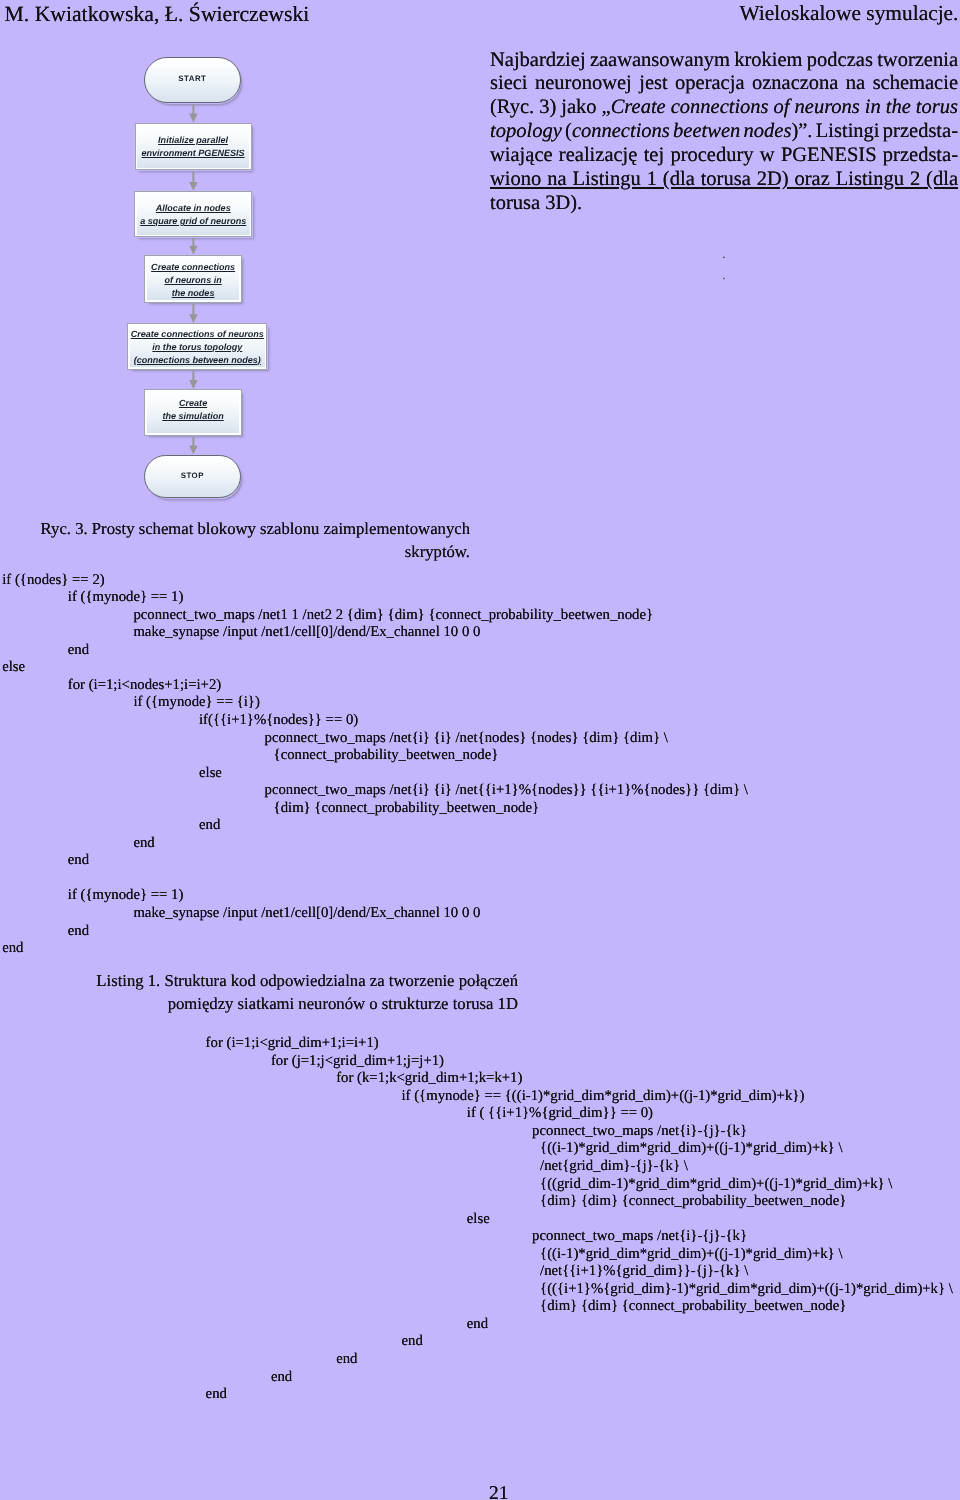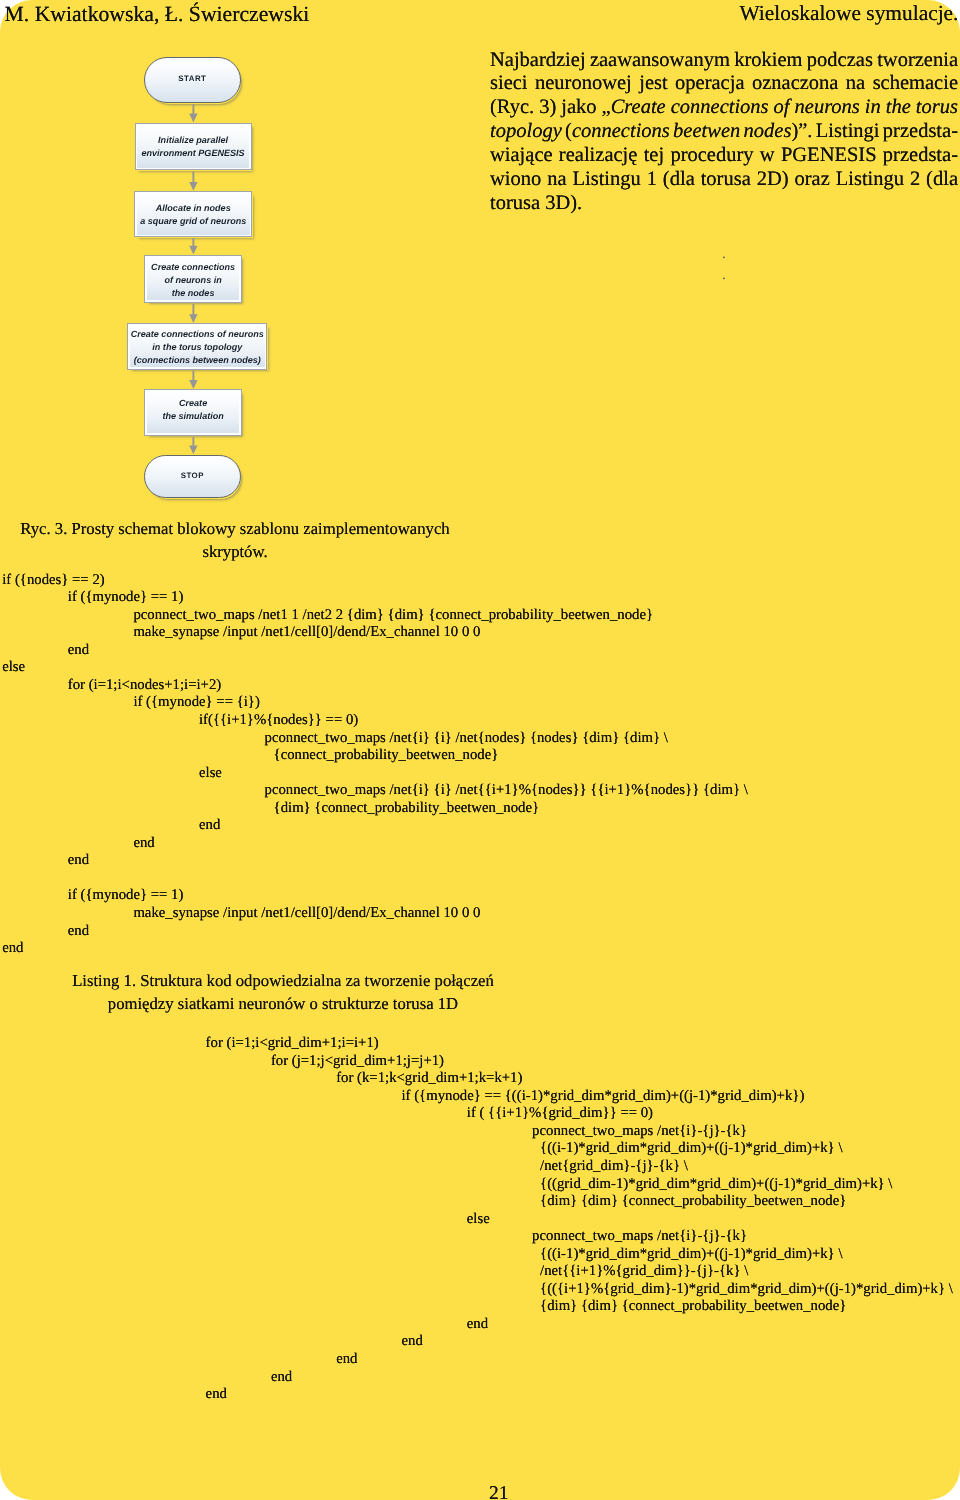--- a/index.html
+++ b/index.html
@@ -1,50 +1,50 @@
 <!DOCTYPE html>
 <html><head>
 <meta charset="utf-8">
 <title>Wieloskalowe symulacje</title>
 <style>
   html,body{margin:0;padding:0;background:#fff;}
   body{width:960px;height:1500px;font-family:"Liberation Serif",serif;color:#111;overflow:hidden;
         -webkit-font-smoothing:antialiased;text-rendering:geometricPrecision;}
-  .page{position:relative;width:960px;height:1500px;background:#fde047;will-change:transform;border-radius:32px;}
+  .page{position:relative;width:960px;height:1500px;background:#c4b5fd;will-change:transform;}
 
   
   .hdr-left{position:absolute;left:4.5px;top:1.5px;font-size:21.7px;white-space:nowrap;text-shadow:0 0 .3px rgba(0,0,0,.85);}
   .hdr-right{position:absolute;left:715.5px;top:0.8px;font-size:21.4px;white-space:nowrap;text-shadow:0 0 .3px rgba(0,0,0,.85);margin-left:24px;}
 
   
   .para{position:absolute;left:490px;top:48.6px;width:468px;font-size:20.5px;color:#111;text-shadow:0 0 .3px rgba(0,0,0,.85);}
   .para i{}
   .pline{height:23.9px;line-height:23.9px;white-space:pre;overflow:visible;}
 
   
   .flow{position:absolute;left:0;top:0;width:480px;height:520px;}
   .node{position:absolute;box-sizing:border-box;display:flex;align-items:center;justify-content:center;
         text-align:center;font-family:"Liberation Sans",sans-serif;font-weight:bold;color:#17202a;
         font-size:9.05px;line-height:12.95px;}
   .node .lbl{display:block;position:relative;z-index:2;}
-  .rect{border:1px solid #9fa5ab;background:#fdfeff;font-style:italic;}
+  .rect{border:1px solid #9fa5ab;background:#fdfeff;font-style:italic;text-decoration:underline;}
   .rect::before{content:"";position:absolute;left:1.5px;top:1.5px;right:1.5px;bottom:1.5px;
         background:linear-gradient(to bottom,#fdfeff 0%,#f9fbfd 25%,#eef3f8 58%,#dfe8f1 86%,#d7e2ec 100%);
         z-index:1;}
   .rect::after{content:"";position:absolute;left:2.5px;top:2.5px;right:-1.5px;bottom:-1.5px;
         box-shadow:1px 1px 2.2px rgba(95,100,108,.5);z-index:-1;}
   .stadium{border:1px solid #63686e;border-radius:999px;
         background:linear-gradient(to bottom,#ffffff 0%,#fafcfe 20%,#eff4f9 52%,#e0e9f2 80%,#d8e3ed 100%);
         font-style:normal;letter-spacing:.5px;font-size:7.9px;}
   .stadium::after{content:"";position:absolute;left:1.5px;top:2px;right:-1.5px;bottom:-2px;
         border-radius:999px;box-shadow:1.2px 1.2px 2.2px rgba(95,100,108,.5);z-index:-1;}
   .arrowsvg{position:absolute;left:0;top:0;width:480px;height:520px;pointer-events:none;}
 
   
-  .cap{position:absolute;font-size:16.7px;line-height:22.5px;text-align:center;color:#121212;text-shadow:0 0 .3px rgba(0,0,0,.85);}
+  .cap{position:absolute;font-size:16.7px;line-height:22.5px;text-align:right;color:#121212;text-shadow:0 0 .3px rgba(0,0,0,.85);}
   .cap > div{white-space:pre;}
 
   
   .code{position:absolute;font-family:"Liberation Serif",serif;font-size:14.75px;white-space:pre;color:#121212;text-shadow:0 0 .35px rgba(0,0,0,.9);}
   .code .ln{display:block;height:17.55px;line-height:17.55px;white-space:pre;}
 
   #figcap{left:0px;top:518px;width:470px;}
   #listing1{left:2.2px;top:571.6px;}
   #l1cap{left:0px;top:970px;width:470px;padding-left:48px;}
   #listing2{left:205.6px;top:1035.2px;}
@@ -60,21 +60,21 @@
 
   <div class="hdr-left">M. Kwiatkowska, Ł. Świerczewski</div>
   <div class="hdr-right">Wieloskalowe symulacje...</div>
 
   <div class="para">
       <div class="pline just" style="display: block; word-spacing: -0.828125px;"><span>Najbardziej zaawansowanym krokiem podczas tworzenia</span></div>
       <div class="pline just" style="display: block; word-spacing: 2.30208px;"><span>sieci neuronowej jest operacja oznaczona na schemacie</span></div>
       <div class="pline just" style="display: block; word-spacing: -0.121528px;"><span>(Ryc. 3) jako „</span><i>Create connections of neurons in the torus</i></div>
       <div class="pline just" style="display: block; word-spacing: -1.81875px;"><i>topology</i><span> (</span><i>connections beetwen nodes</i><span>)”. Listingi przedsta-</span></div>
       <div class="pline just" style="display: block; word-spacing: 1.15625px;"><span>wiające realizację tej procedury w PGENESIS przedsta-</span></div>
-      <div class="pline just" style="display: block; word-spacing: 0.796875px;"><span>wiono na Listingu 1 (dla torusa 2D) oraz Listingu 2 (dla</span></div>
+      <div class="pline just" style="display: block; word-spacing: 0.796875px; text-decoration: underline;"><span>wiono na Listingu 1 (dla torusa 2D) oraz Listingu 2 (dla</span></div>
       <div class="pline"><span>torusa 3D).</span></div>
     </div>
 
   <div class="flow">
     <svg class="arrowsvg" viewBox="0 0 480 520">
         <g>
           <line x1="193.4" x2="193.4" y1="104.1" y2="114.19999999999999" stroke="#969696" stroke-width="1.9"></line>
           <path d="M 189.20000000000002 113.6 L 197.6 113.6 L 193.4 122.39999999999999 Z" fill="#969696"></path>
         </g>
         <g>

